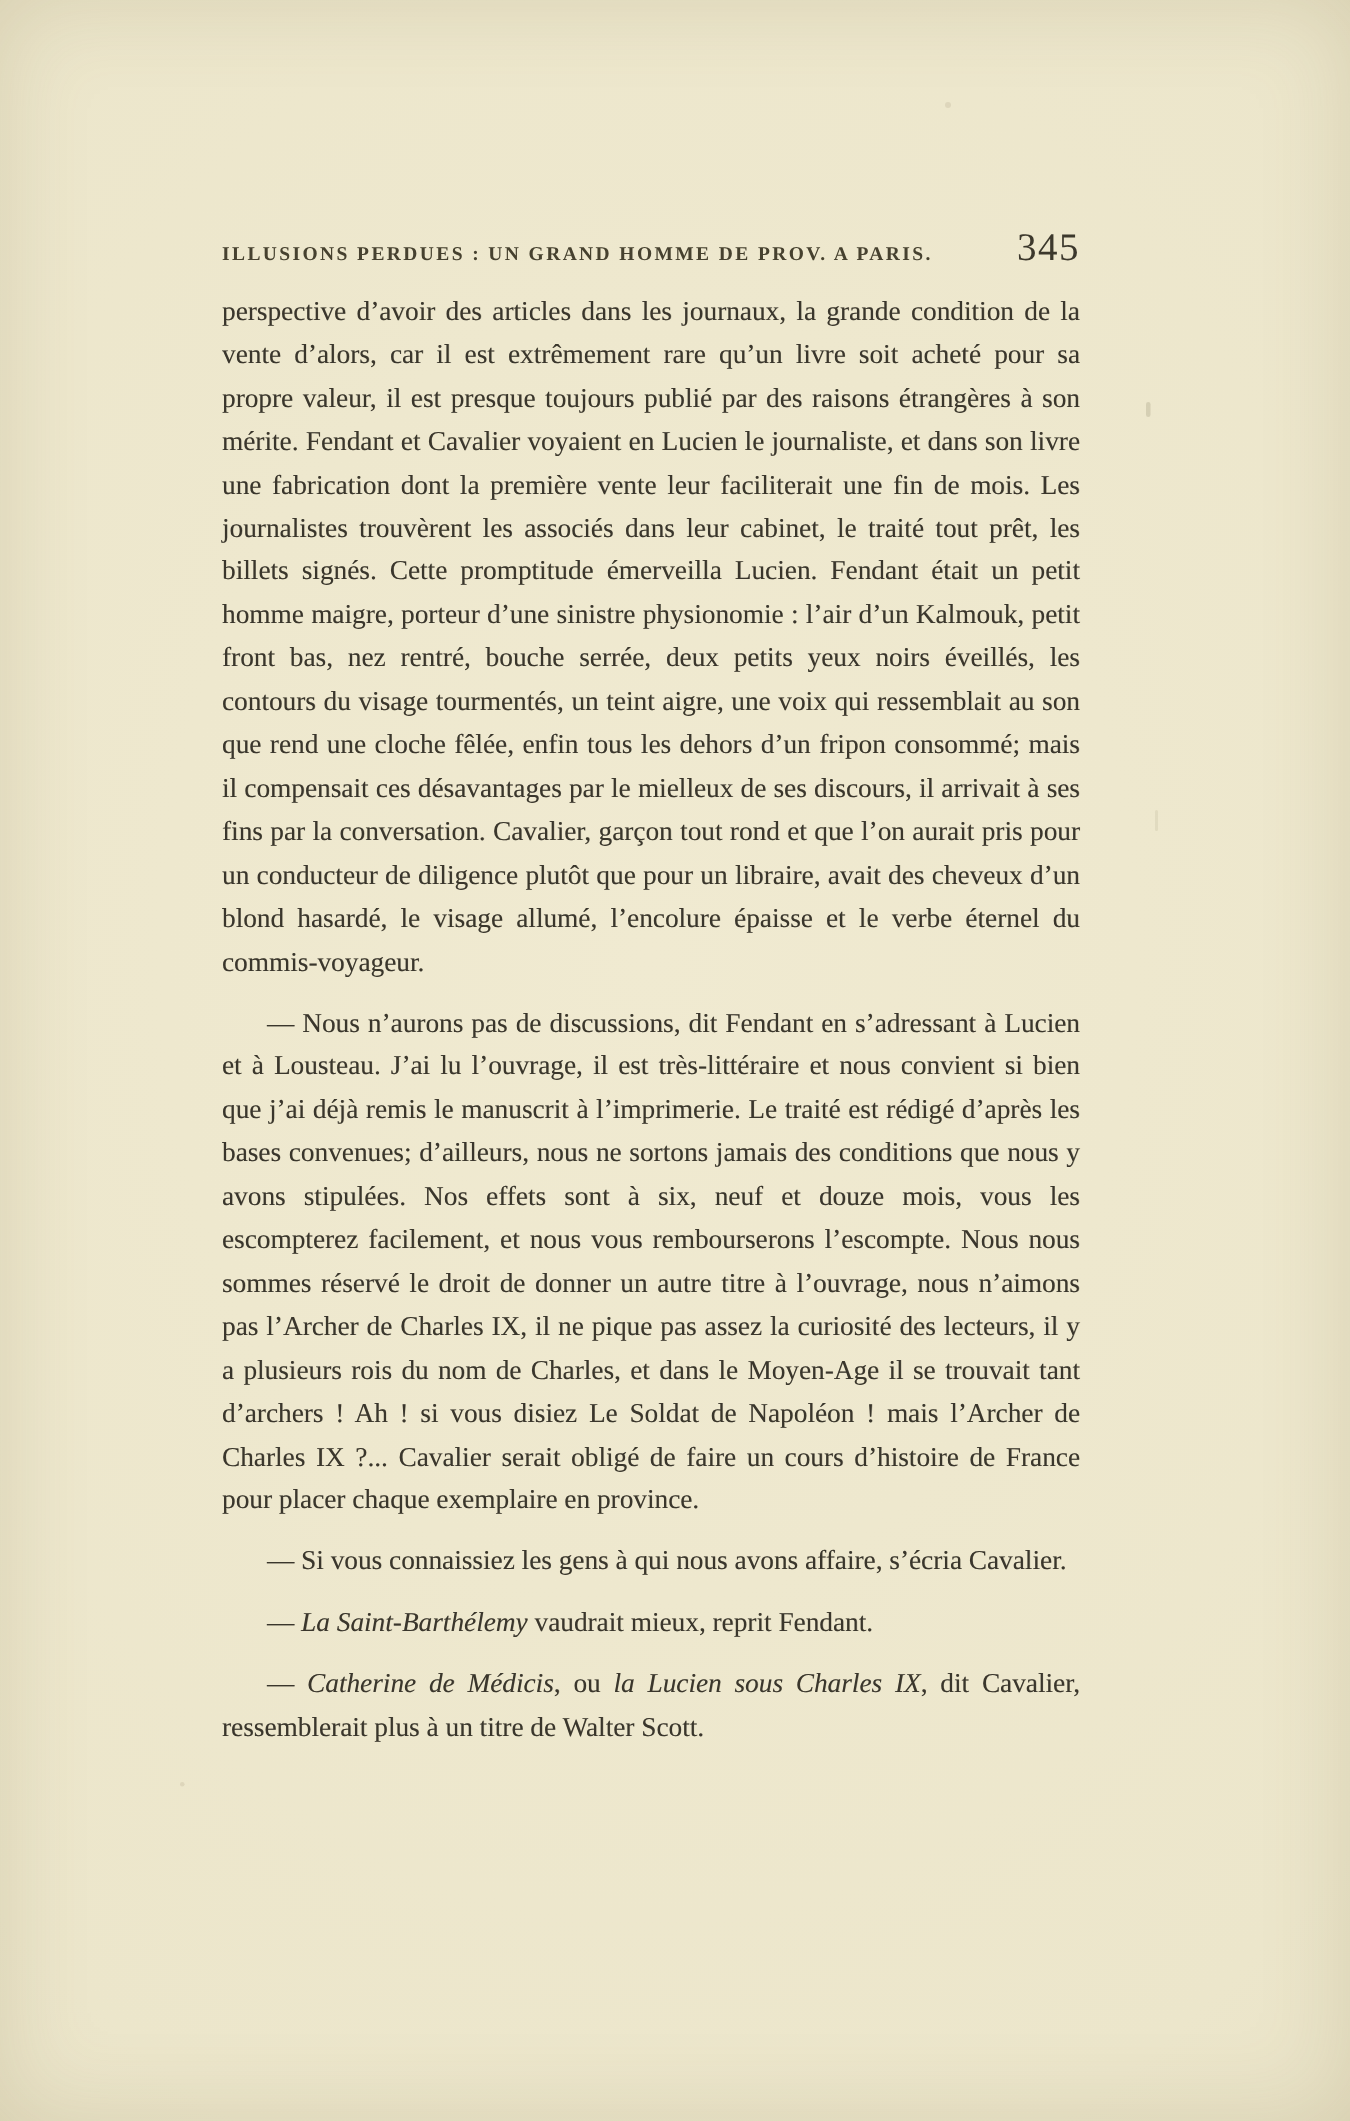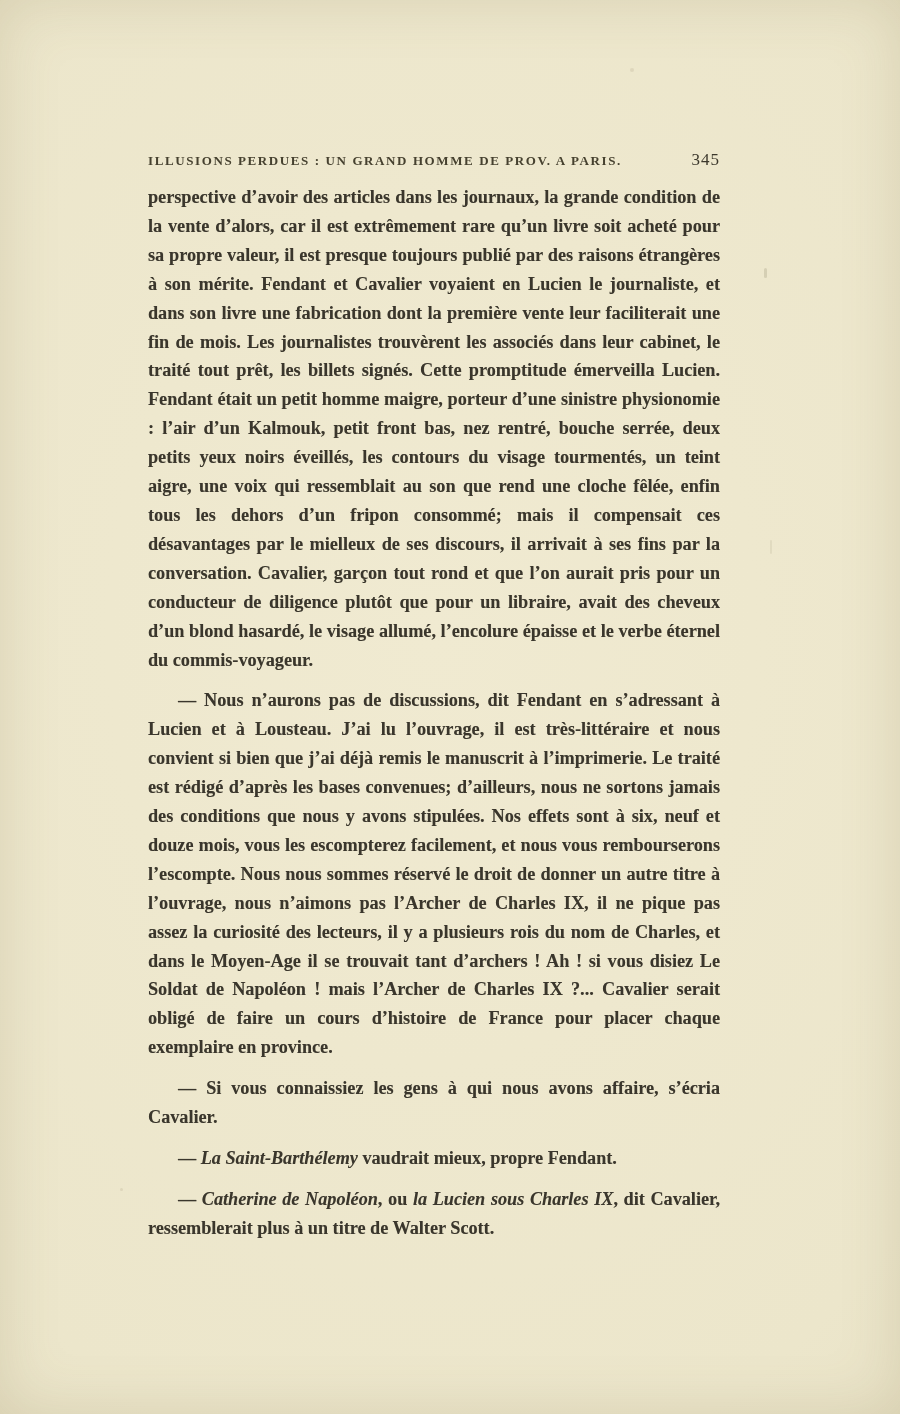--- a/index.html
+++ b/index.html
@@ -40,36 +40,35 @@
     margin-bottom: 13px;
   }
   .running-title {
     font-size: 13px;
     letter-spacing: 1.6px;
     font-weight: bold;
     color: #46412f;
     white-space: nowrap;
   }
   .page-number {
-    font-size: 17px;
+    font-size: 26px;
     font-weight: normal;
     color: #3c382c;
     letter-spacing: 1px;
   }
   .text-body {
     font-size: 18.2px;
     line-height: 28.9px;
     text-align: justify;
     text-rendering: optimizeLegibility;
   }
   .text-body p {
     margin: 0;
     padding: 0;
     text-shadow: 0.2px 0.2px 0 rgba(58,54,44,0.35);
-    font-weight: bold;
   }
   .text-body p.indent {
     text-indent: 30px;
     margin-top: 12px;
   }
   .text-body i {
     font-style: italic;
   }
 </style>
 </head>
@@ -86,18 +85,18 @@
 
     <div class="running-header">
       <span class="running-title">ILLUSIONS PERDUES : UN GRAND HOMME DE PROV. A PARIS.</span>
       <span class="page-number">345</span>
     </div>
 
     <div class="text-body">
         <p><span>perspective d’avoir des articles dans les journaux, la grande condition de la vente d’alors, car il est extrêmement rare qu’un livre soit acheté pour sa propre valeur, il est presque toujours publié par des raisons étrangères à son mérite. Fendant et Cavalier voyaient en Lucien le journaliste, et dans son livre une fabrication dont la première vente leur faciliterait une fin de mois. Les journalistes trouvèrent les associés dans leur cabinet, le traité tout prêt, les billets signés. Cette promptitude émerveilla Lucien. Fendant était un petit homme maigre, porteur d’une sinistre physionomie : l’air d’un Kalmouk, petit front bas, nez rentré, bouche serrée, deux petits yeux noirs éveillés, les contours du visage tourmentés, un teint aigre, une voix qui ressemblait au son que rend une cloche fêlée, enfin tous les dehors d’un fripon consommé; mais il compensait ces désavantages par le mielleux de ses discours, il arrivait à ses fins par la conversation. Cavalier, garçon tout rond et que l’on aurait pris pour un conducteur de diligence plutôt que pour un libraire, avait des cheveux d’un blond hasardé, le visage allumé, l’encolure épaisse et le verbe éternel du commis-voyageur.</span></p>
         <p class="indent"><span>— Nous n’aurons pas de discussions, dit Fendant en s’adressant à Lucien et à Lousteau. J’ai lu l’ouvrage, il est très-littéraire et nous convient si bien que j’ai déjà remis le manuscrit à l’imprimerie. Le traité est rédigé d’après les bases convenues; d’ailleurs, nous ne sortons jamais des conditions que nous y avons stipulées. Nos effets sont à six, neuf et douze mois, vous les escompterez facilement, et nous vous rembourserons l’escompte. Nous nous sommes réservé le droit de donner un autre titre à l’ouvrage, nous n’aimons pas l’Archer de Charles IX, il ne pique pas assez la curiosité des lecteurs, il y a plusieurs rois du nom de Charles, et dans le Moyen-Age il se trouvait tant d’archers ! Ah ! si vous disiez Le Soldat de Napoléon ! mais l’Archer de Charles IX ?... Cavalier serait obligé de faire un cours d’histoire de France pour placer chaque exemplaire en province.</span></p>
         <p class="indent"><span>— Si vous connaissiez les gens à qui nous avons affaire, s’écria Cavalier.</span></p>
-        <p class="indent"><span>— </span><i>La Saint-Barthélemy</i><span> vaudrait mieux, propre Fendant.</span></p>
-        <p class="indent"><span>— </span><i>Catherine de Napoléon</i><span>, ou </span><i>la Lucien sous Charles IX</i><span>, dit Cavalier, ressemblerait plus à un titre de Walter Scott.</span></p>
+        <p class="indent"><span>— </span><i>La Saint-Barthélemy</i><span> vaudrait mieux, reprit Fendant.</span></p>
+        <p class="indent"><span>— </span><i>Catherine de Médicis</i><span>, ou </span><i>la Lucien sous Charles IX</i><span>, dit Cavalier, ressemblerait plus à un titre de Walter Scott.</span></p>
       </div>
 
   </div>
 </div>
 
 </body></html>

